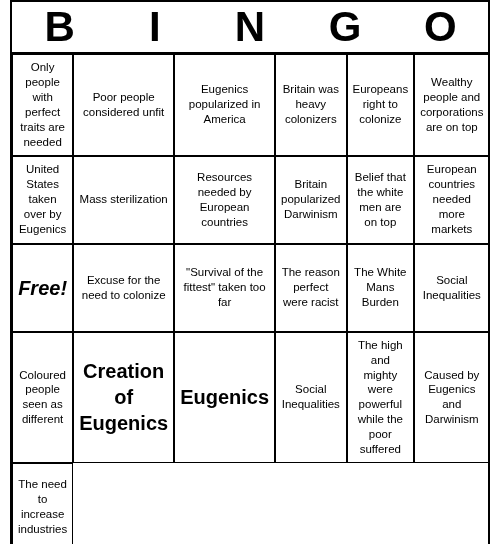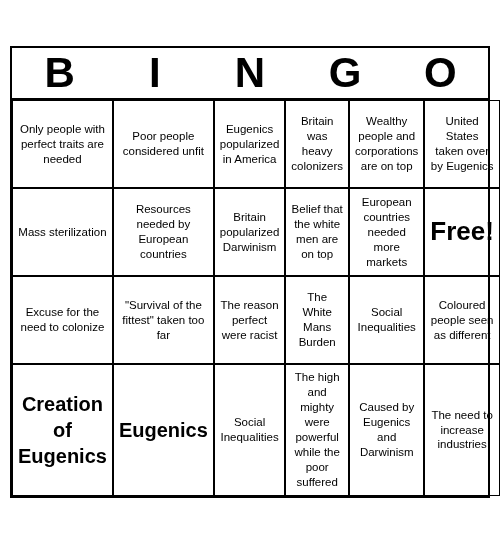--- a/index.html
+++ b/index.html
@@ -40,22 +40,23 @@
       min-height: 88px;
       padding: 5px;
       display: flex;
       align-items: center;
       justify-content: center;
       text-align: center;
       font-size: 11.5px;
       line-height: 1.3;
     }
     .bingo-cell.free {
-      font-size: 26px;
+      font-size: 20px;
       font-weight: bold;
+      font-style: italic;
     }
     .bingo-cell.large-text {
       font-size: 20px;
       font-weight: bold;
     }
   </style>
 </head>
 <body>
 
 <div class="bingo-card">
@@ -64,20 +65,21 @@
       <div class="bingo-letter">I</div>
       <div class="bingo-letter">N</div>
       <div class="bingo-letter">G</div>
       <div class="bingo-letter">O</div>
     </div>
   <div class="bingo-grid">
   <div class="bingo-cell">Only people with perfect traits are needed</div>
       <div class="bingo-cell">Poor people considered unfit</div>
       <div class="bingo-cell">Eugenics popularized in America</div>
       <div class="bingo-cell">Britain was heavy colonizers</div>
+      <div class="bingo-cell">Europeans right to colonize</div>
       <div class="bingo-cell">Wealthy people and corporations are on top</div>
       <div class="bingo-cell">United States taken over by Eugenics</div>
       <div class="bingo-cell">Mass sterilization</div>
       <div class="bingo-cell">Resources needed by European countries</div>
       <div class="bingo-cell">Britain popularized Darwinism</div>
       <div class="bingo-cell">Belief that the white men are on top</div>
       <div class="bingo-cell">European countries needed more markets</div>
       <div class="bingo-cell free">Free!</div>
       <div class="bingo-cell">Excuse for the need to colonize</div>
       <div class="bingo-cell">"Survival of the fittest" taken too far</div>

